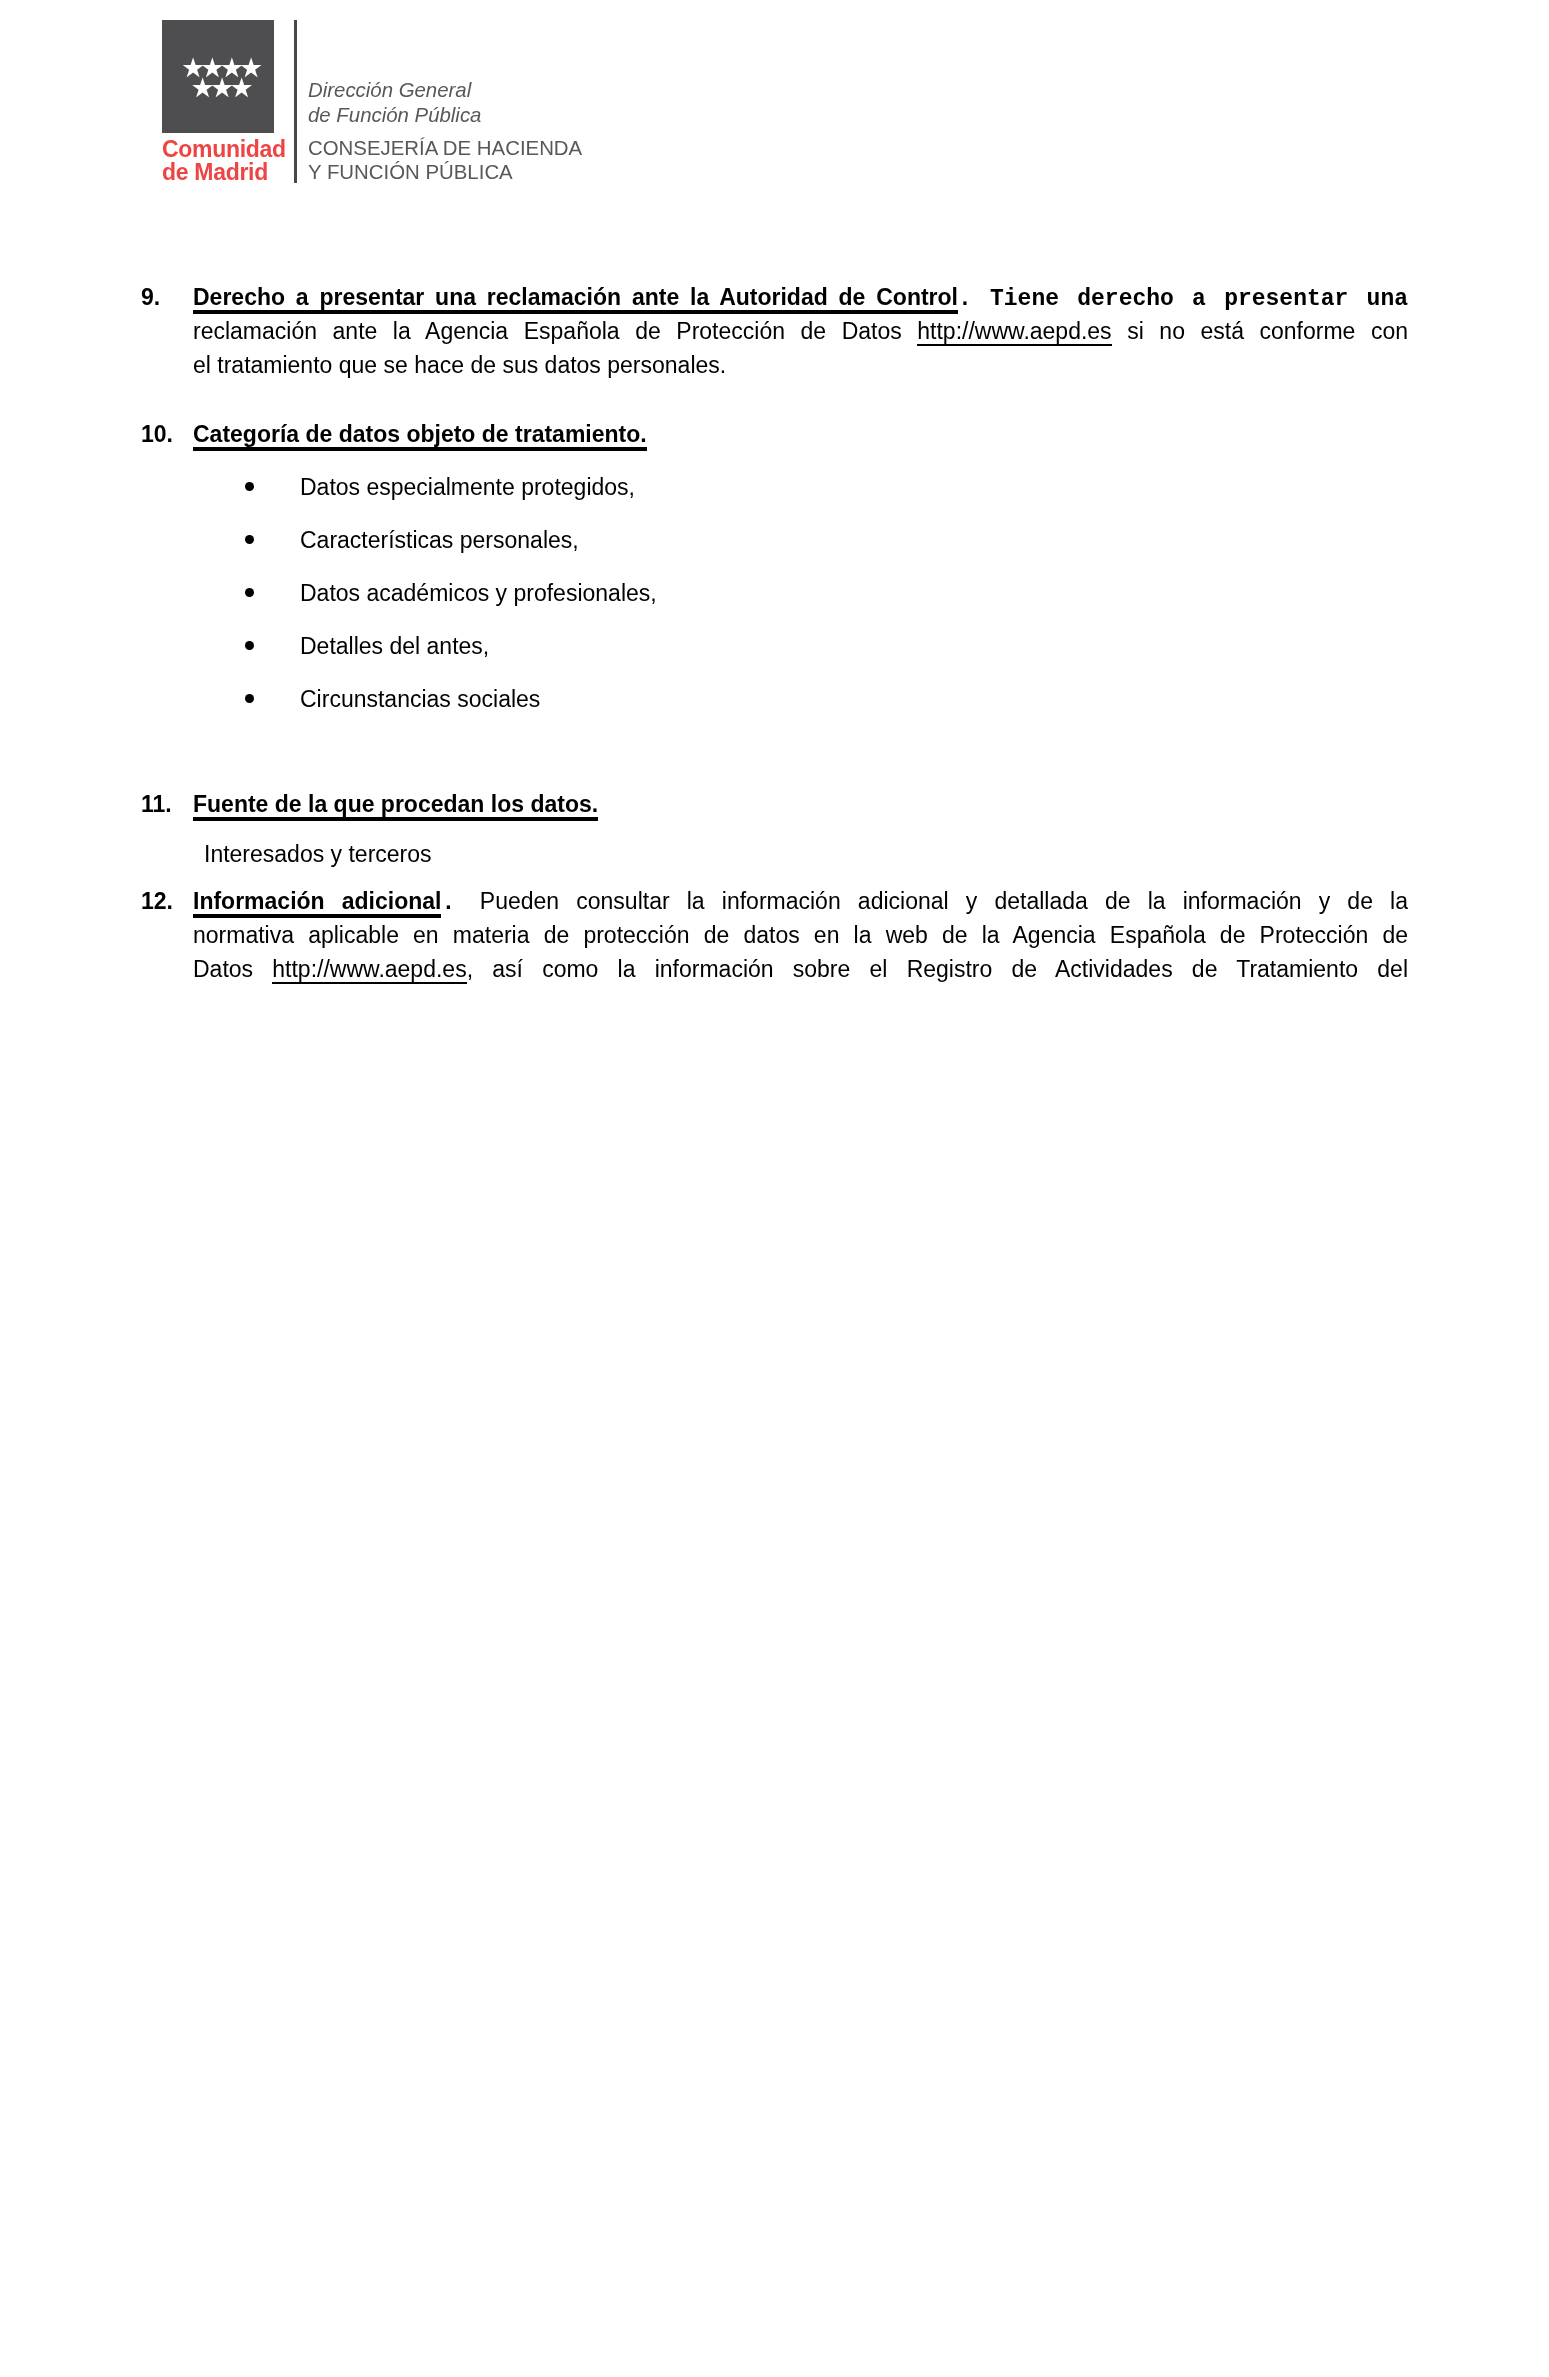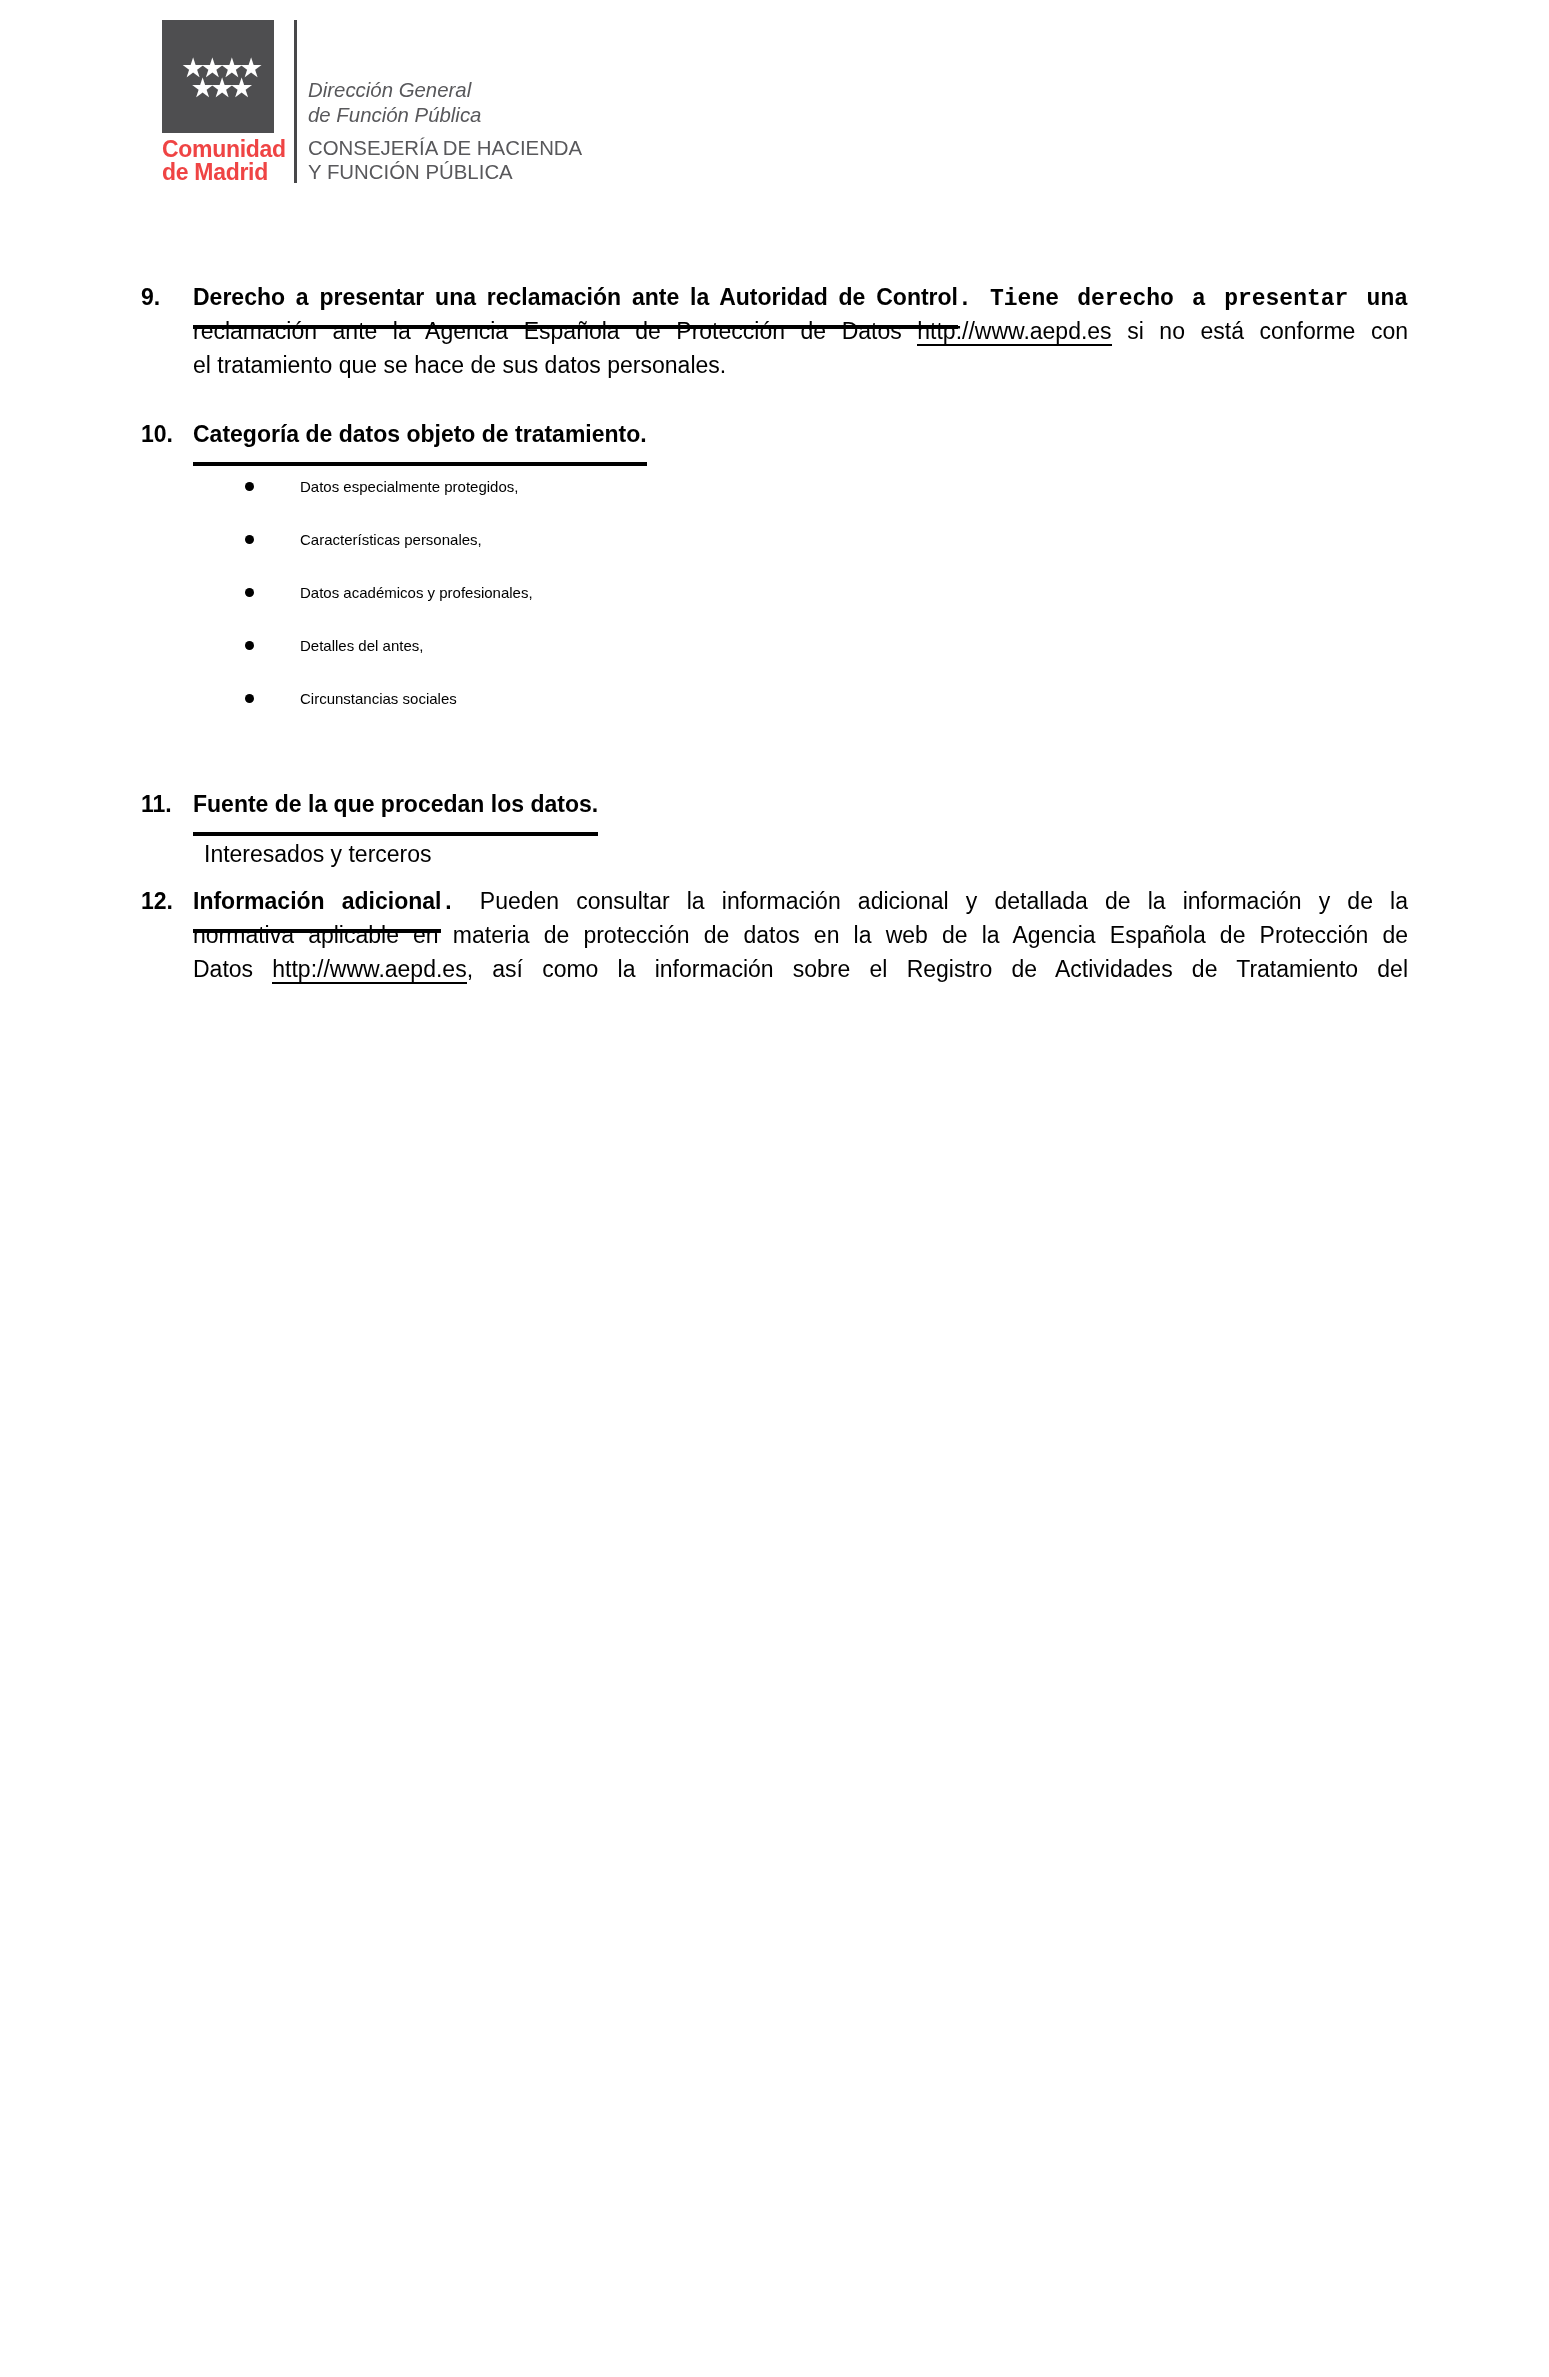--- a/index.html
+++ b/index.html
@@ -27,24 +27,24 @@
   .org-a { line-height:25px;font-style:italic; }
   .org-b { margin-top:8.2px; line-height:24px; }
 
   
   .item { position:absolute; left:141px; width:1267px; font-size:23px; }
   .num  { position:absolute; left:0; top:0; font-weight:bold; height:34px; line-height:34px; }
   .ibody { margin-left:52px; width:1215px; }
   .line { height:34px; line-height:34px; text-align:justify; }
   .line.just { text-align-last:justify; }
   .b  { font-weight:bold;font-family:Liberation Mono, monospace; }
-  .bu { font-weight:bold; border-bottom:4.1px solid #000; padding-bottom:15px; }
+  .bu { font-weight:bold; border-bottom:4.1px solid #000; padding-bottom:0; }
   .lk { border-bottom:2.7px solid #000; }
 
-  .bullets { position:absolute; left:193px; top:470px; width:1215px; list-style:none; font-size:15px; }
+  .bullets { position:absolute; left:193px; top:470px; width:1215px; list-style:none; font-size:23px; }
   .bullets li { position:relative; height:34px; line-height:34px; margin-bottom:19px; padding-left:107px; }
   .bdot { position:absolute; left:52px; top:12.3px; width:8.9px; height:8.9px; border-radius:50%; background:#000; }
 
   .plain { position:absolute; left:186px; width:1215px; height:34px; line-height:34px; font-size:23px;margin-left:18px; }
 </style>
 </head>
 <body>
 
 <div class="page">
 

